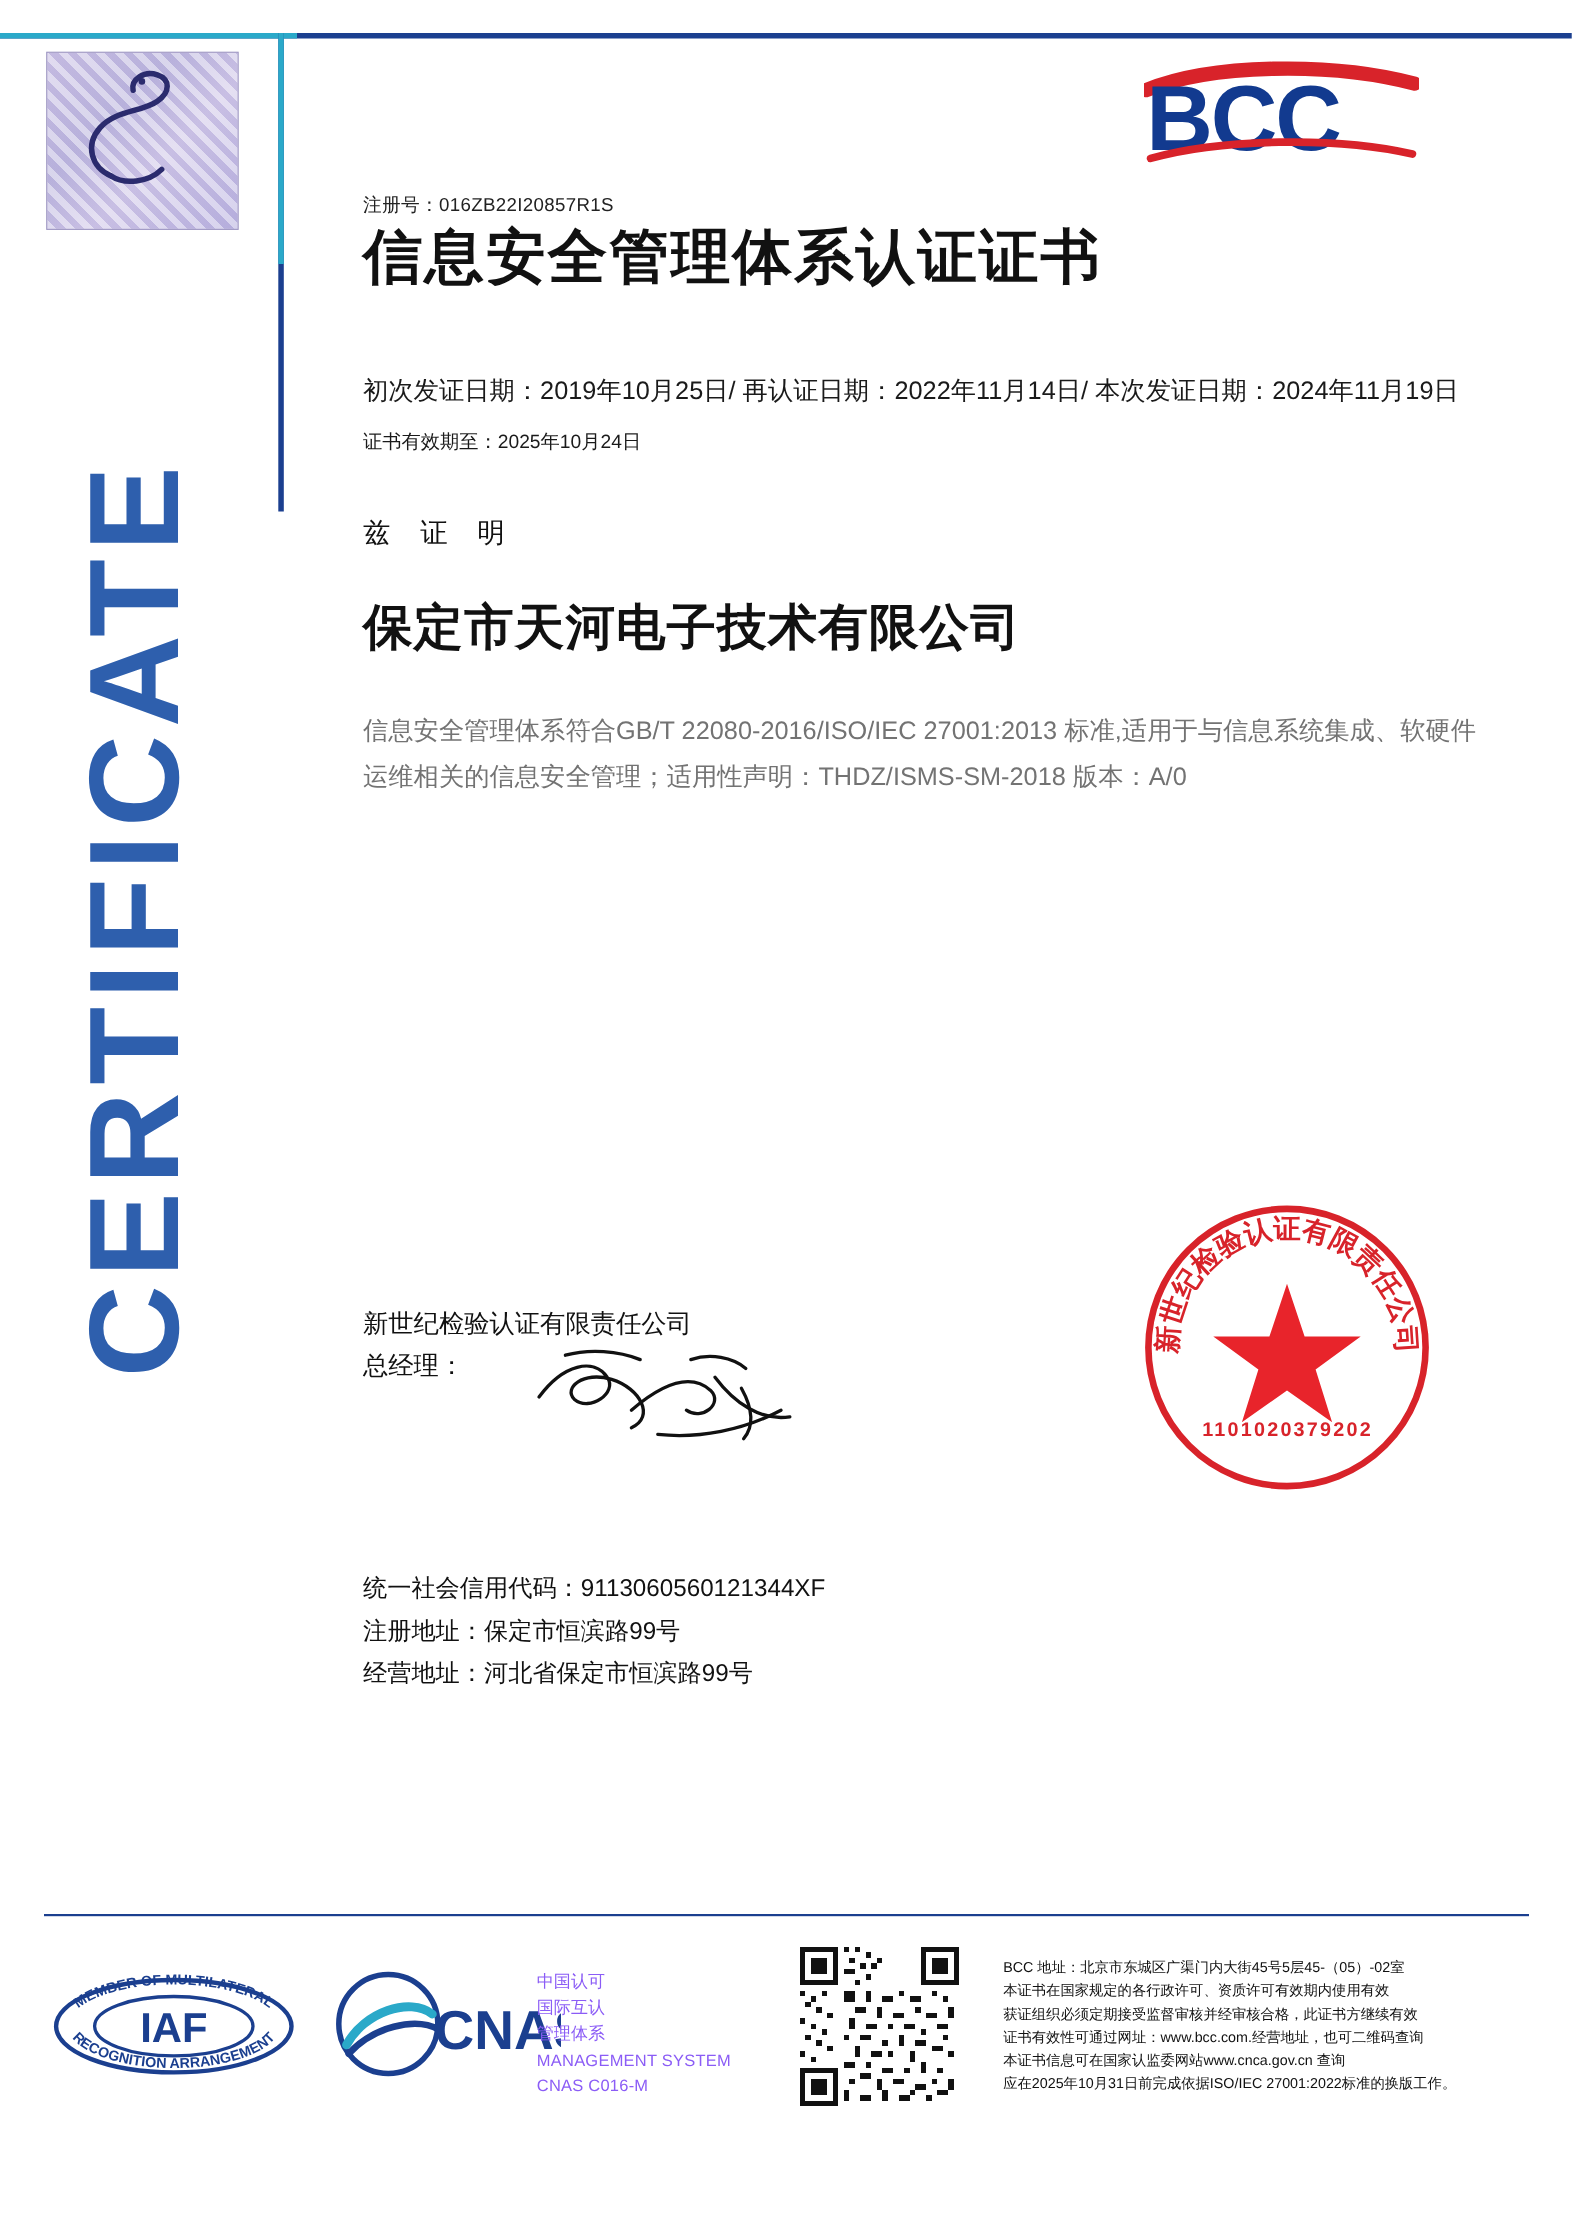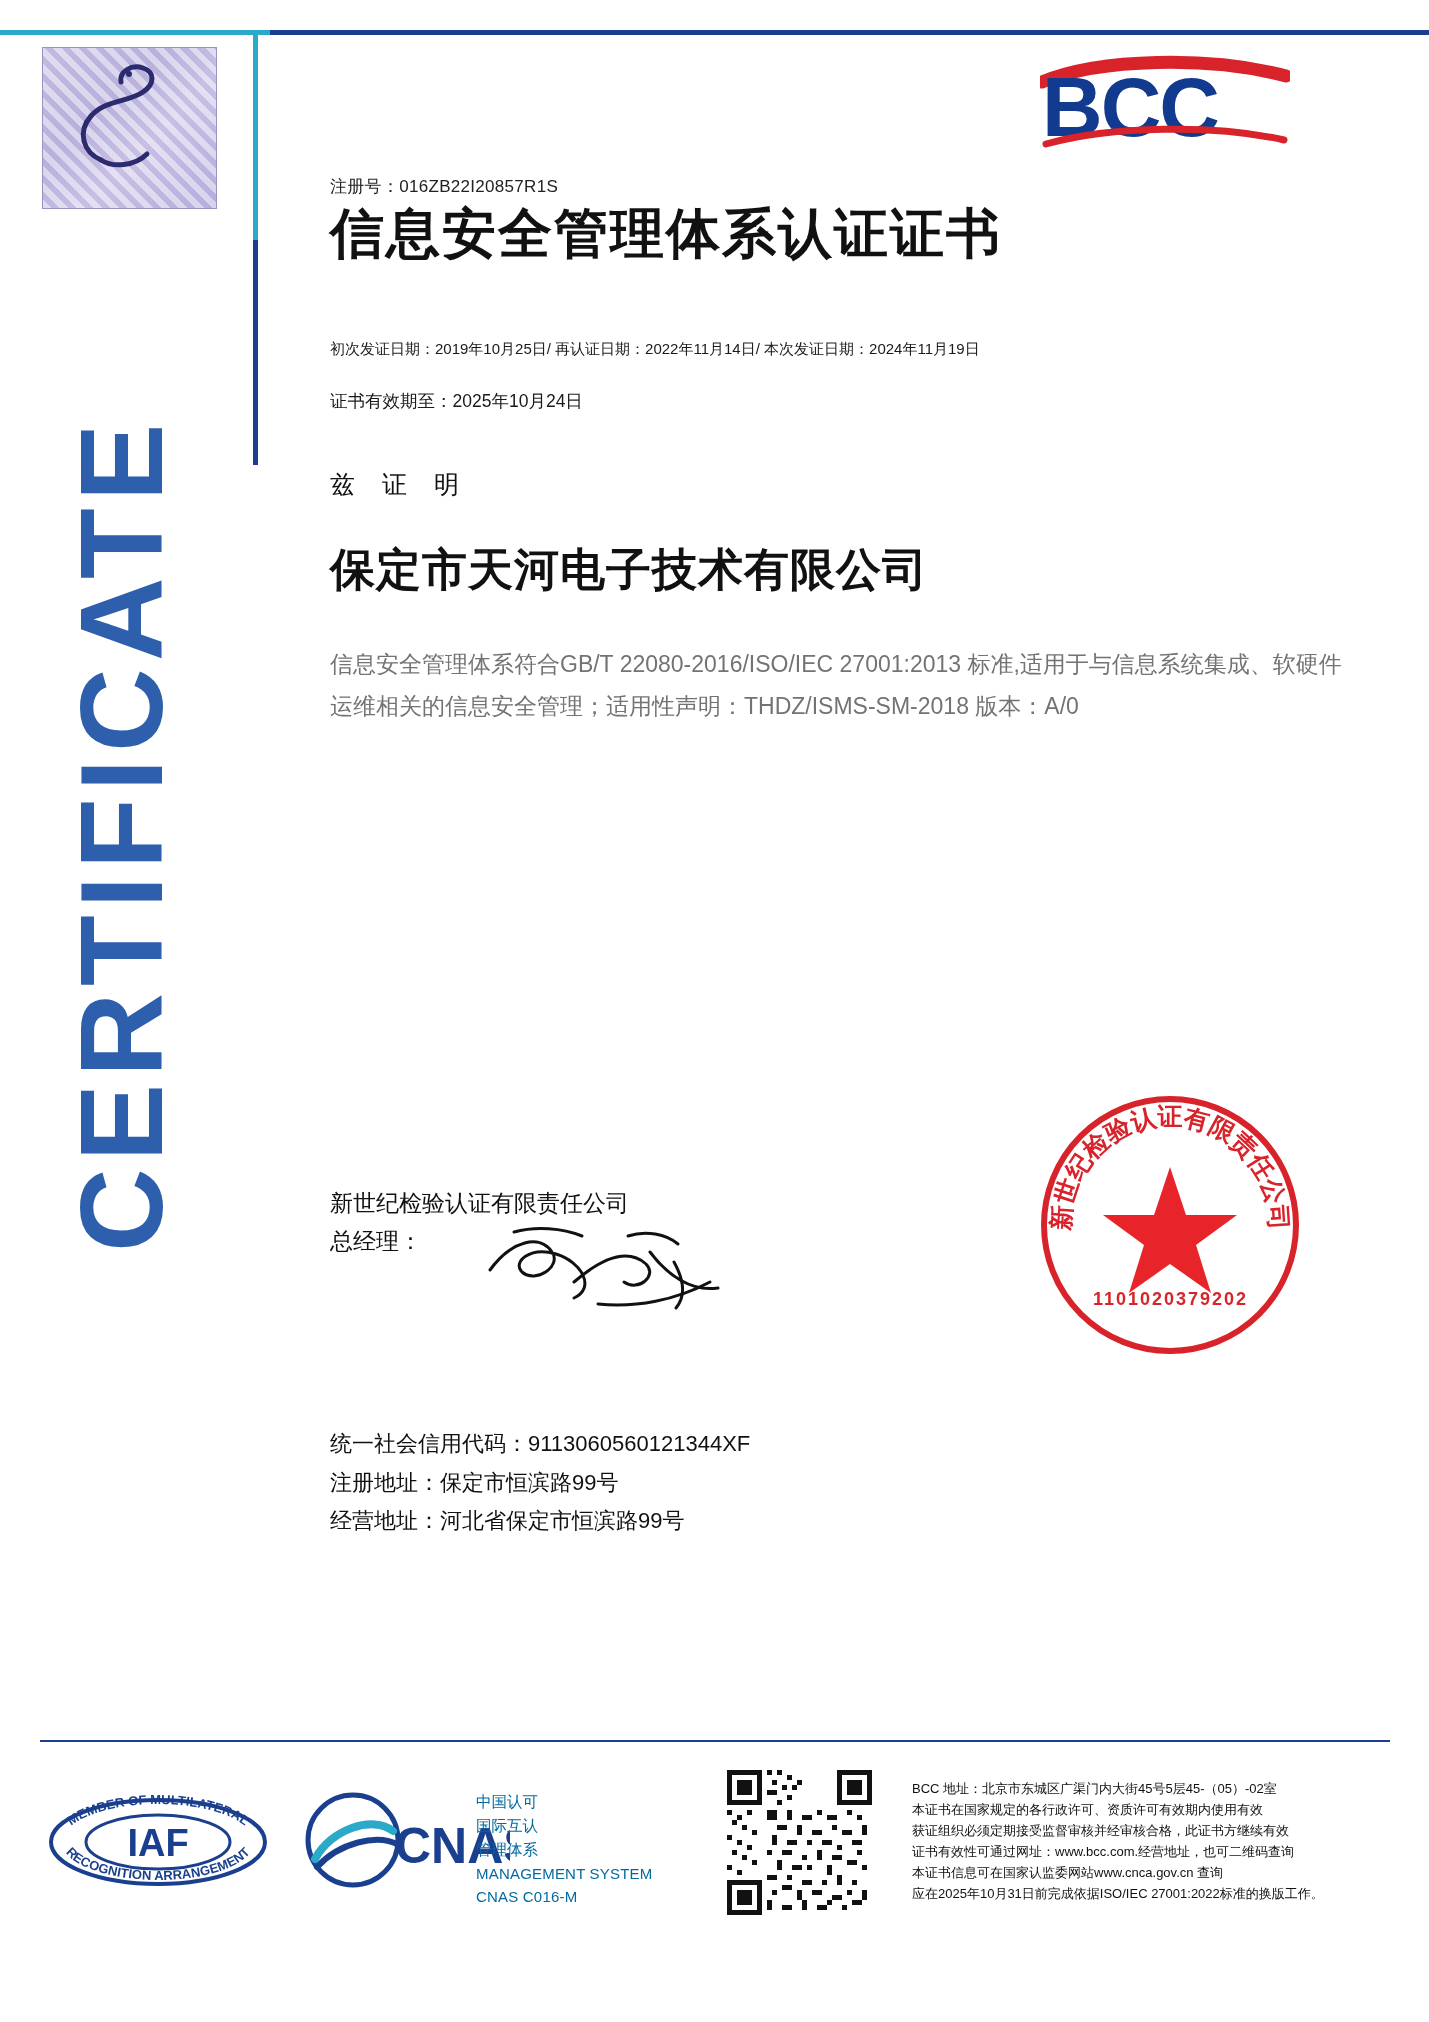--- a/index.html
+++ b/index.html
@@ -98,21 +98,21 @@
   }
   .main-title {
     top: 198px;
     font-size: 54px;
     font-weight: bold;
     letter-spacing: 2px;
     color: #111;
   }
   .date-line1 {
     top: 340px;
-    font-size: 15px;
+    font-size: 23px;
     color: #1a1a1a;
   }
   .date-line2 {
     top: 389px;
     font-size: 17.5px;
     color: #1a1a1a;
   }
   .hereby {
     top: 468px;
     font-size: 25px;
@@ -176,24 +176,24 @@
     left: 48px; top: 1782px;
     width: 220px; height: 120px;
   }
   .cnas {
     position: absolute;
     left: 295px; top: 1785px;
     width: 215px; height: 110px;
   }
   .cnas-text {
     position: absolute;
-    left: 476px; top: 1790px;
+    left: 488px; top: 1790px;
     font-size: 15.5px;
     line-height: 1.55;
-    color: #0369a1;
+    color: #8b5cf6;
   }
   .cnas-text .en { font-size: 15px; letter-spacing: .2px; }
 
   .qr {
     position: absolute;
     left: 727px; top: 1770px;
     width: 145px; height: 145px;
   }
   .addr-block {
     position: absolute;

